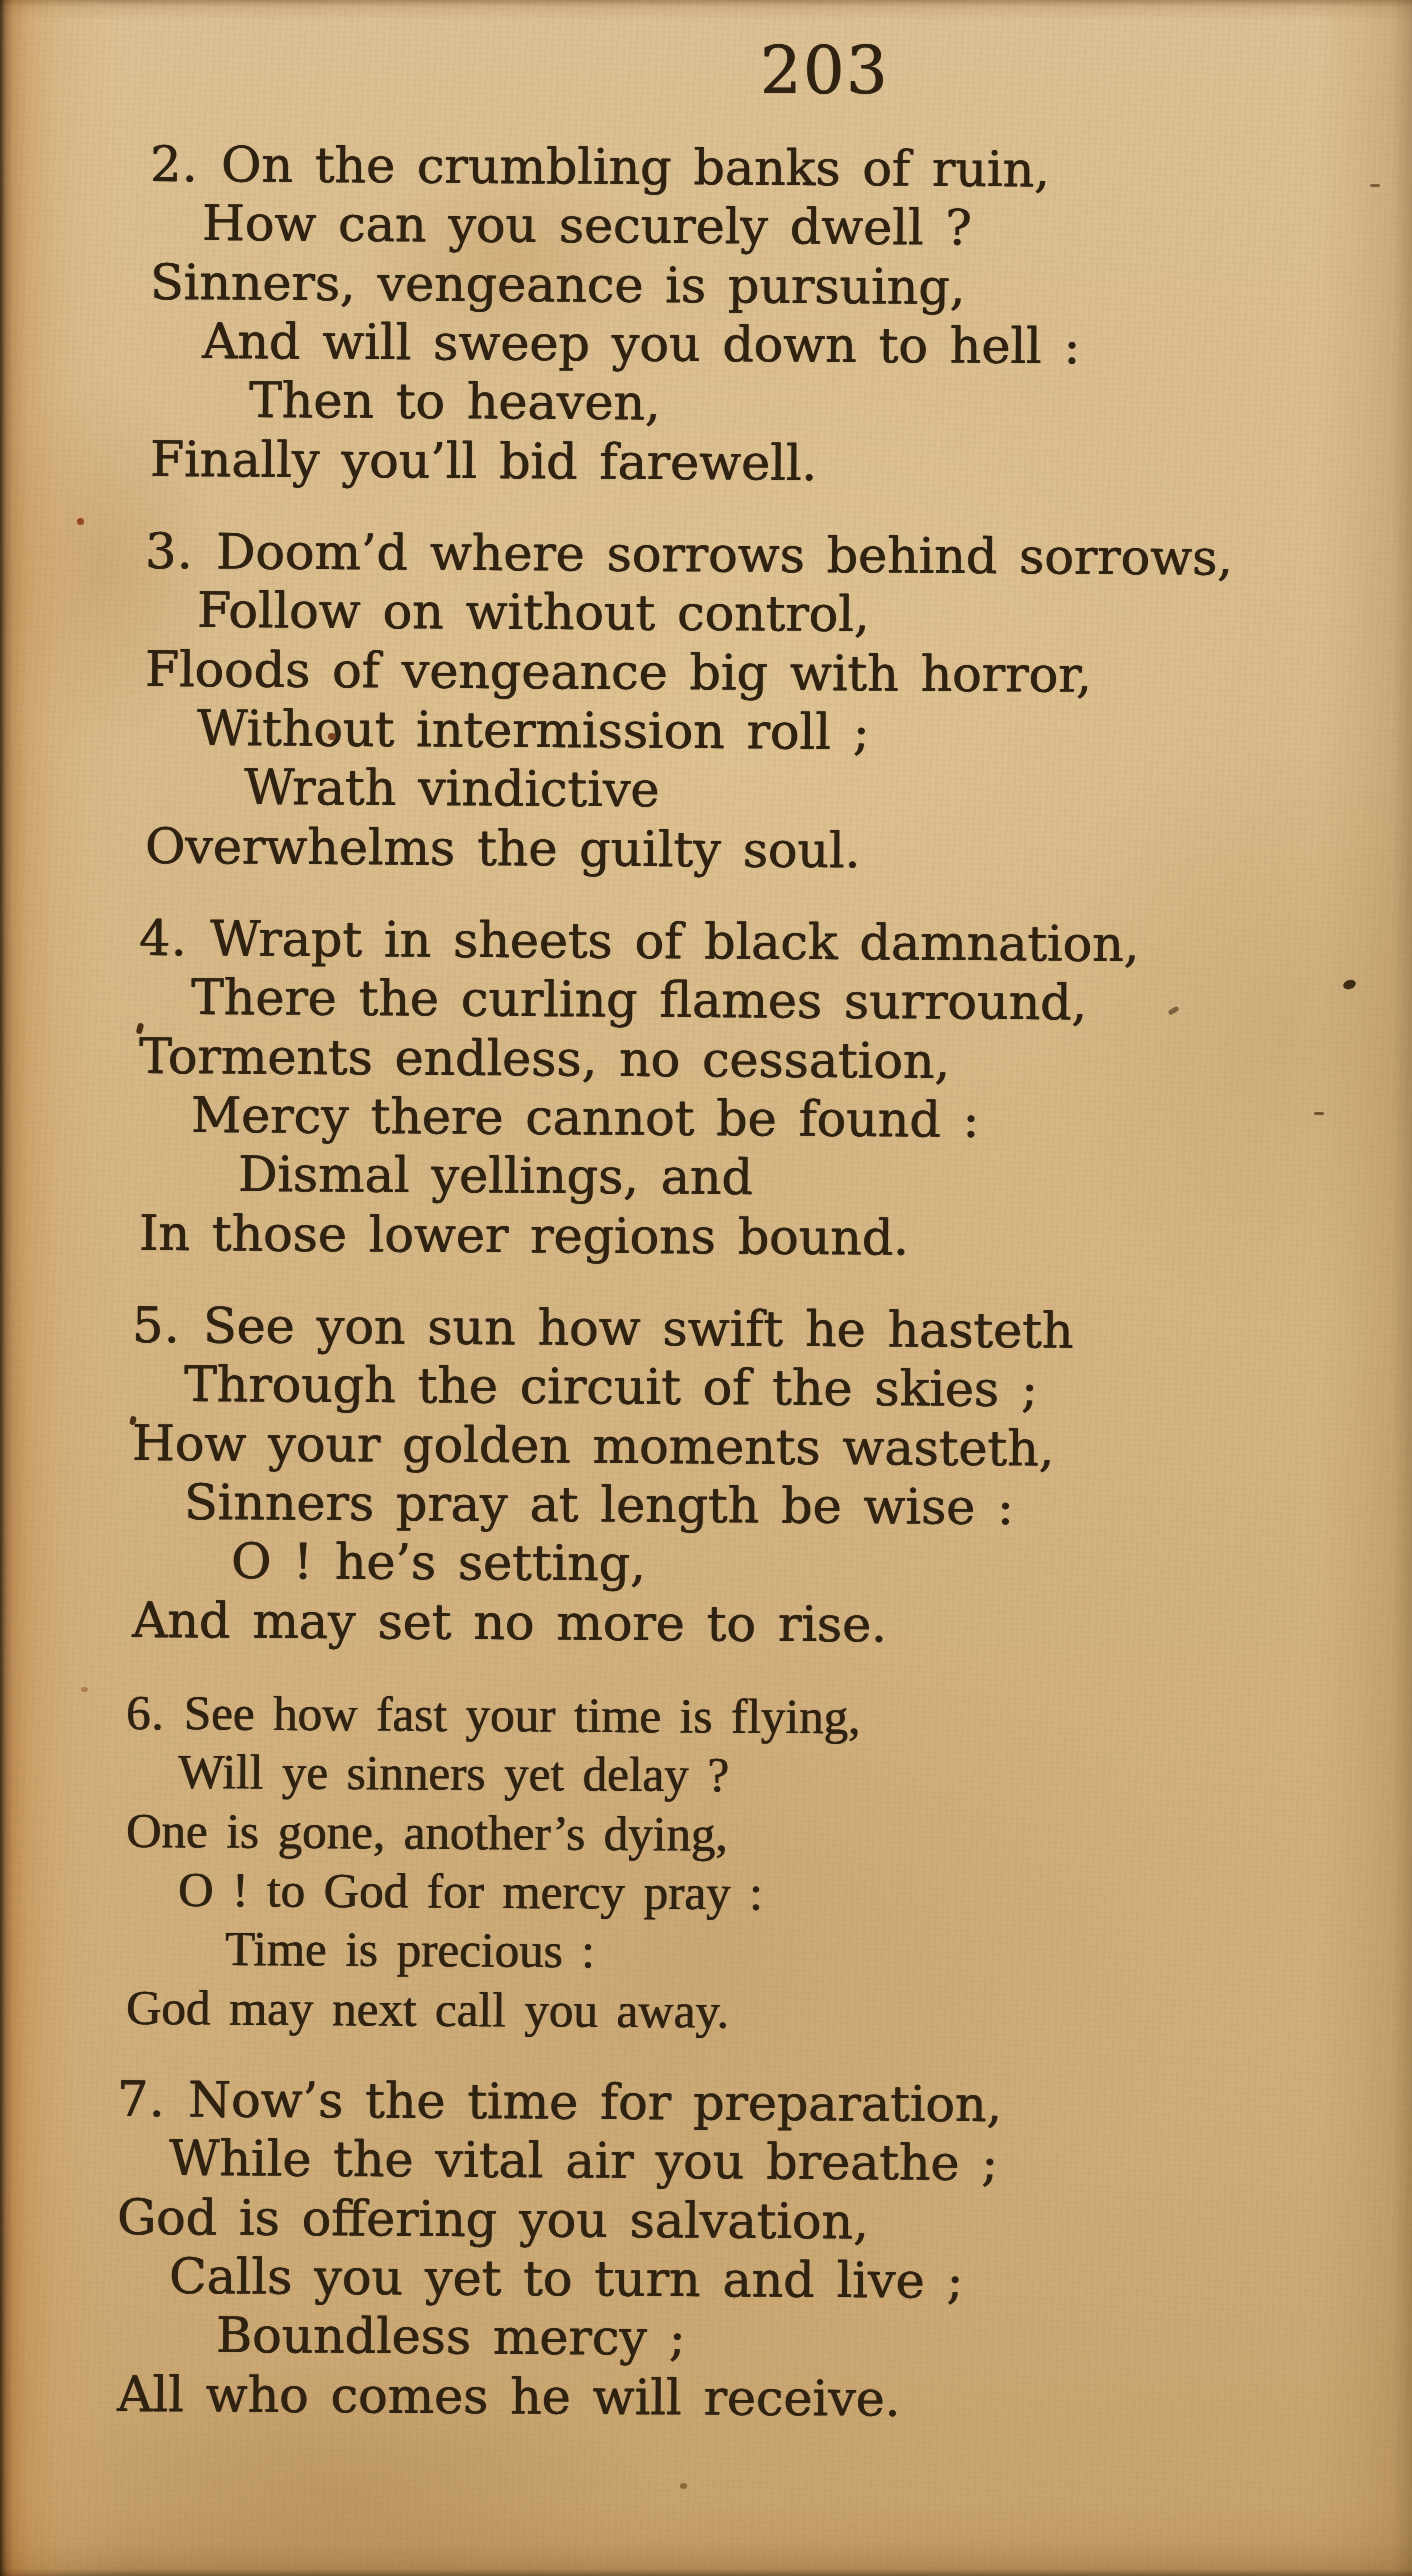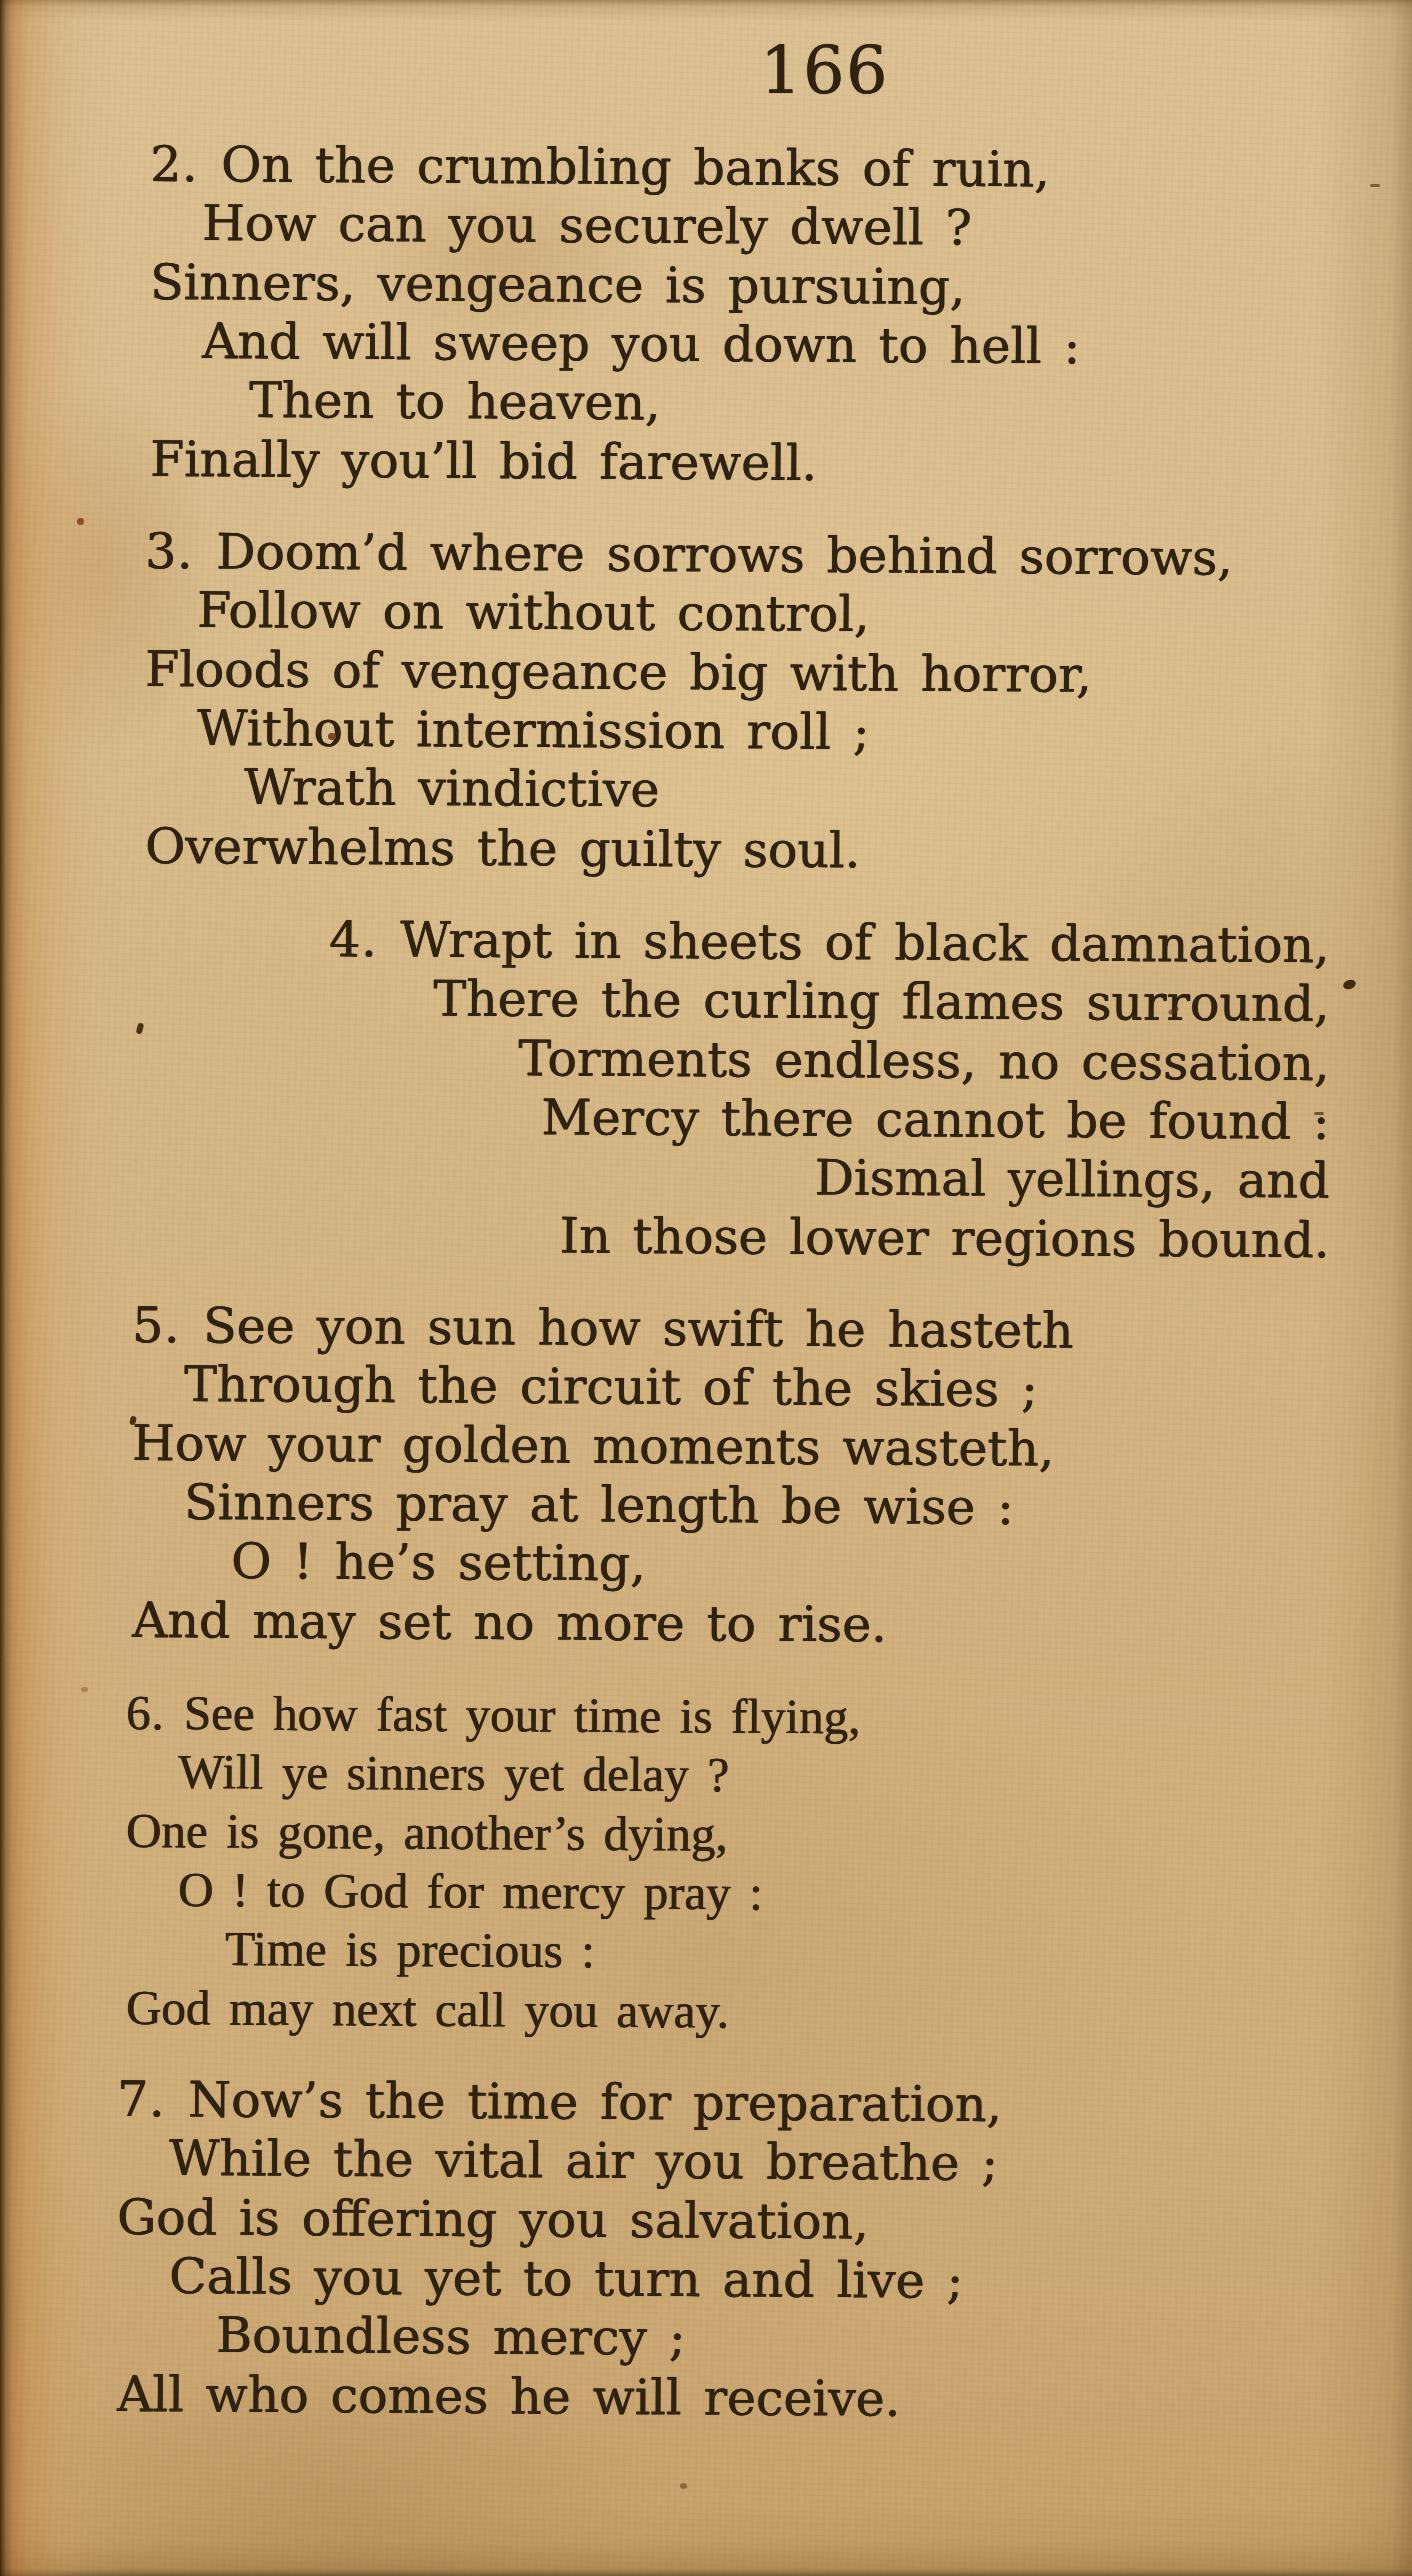--- a/index.html
+++ b/index.html
@@ -54,21 +54,21 @@
   }
   .page-number {
     padding-left: 610px;
     font-size: 65px;
     line-height: 76px;
     margin-bottom: 26px;
     letter-spacing: 1.6px;
   }
   .stanza { margin-bottom: 33px; }
   .stanza:nth-child(2) { margin-left: -4.9px; }
-  .stanza:nth-child(3) { margin-left: -11.4px; text-align: right; }
+  .stanza:nth-child(3) { margin-left: -11.4px; }
   .stanza:nth-child(4) { margin-left: -18px; }
   .stanza:nth-child(5) { margin-left: -24.4px; font-family: Liberation Serif, serif; }
   .stanza:nth-child(6) { margin-left: -33px; }
   .line {
     white-space: nowrap;
     transform: rotate(0.35deg);
     transform-origin: 0 50%;
   }
   .indent-0 { margin-left: 0; }
   .indent-1 { margin-left: 52px; }
@@ -77,21 +77,21 @@
   .speck {
     position: absolute;
     pointer-events: none;
   }
 </style>
 </head>
 <body>
 
 <div class="page">
   <div class="content">
-    <div class="page-number">166</div>
+    <div class="page-number">203</div>
     <div class="stanzas">
         <div class="stanza">
           <div class="line indent-0"><span class="verse-number">2. </span>On the crumbling banks of ruin,</div>
           <div class="line indent-1">How can you securely dwell ?</div>
           <div class="line indent-0">Sinners, vengeance is pursuing,</div>
           <div class="line indent-1">And will sweep you down to hell :</div>
           <div class="line indent-2">Then to heaven,</div>
           <div class="line indent-0">Finally you’ll bid farewell.</div>
         </div>
         <div class="stanza">

